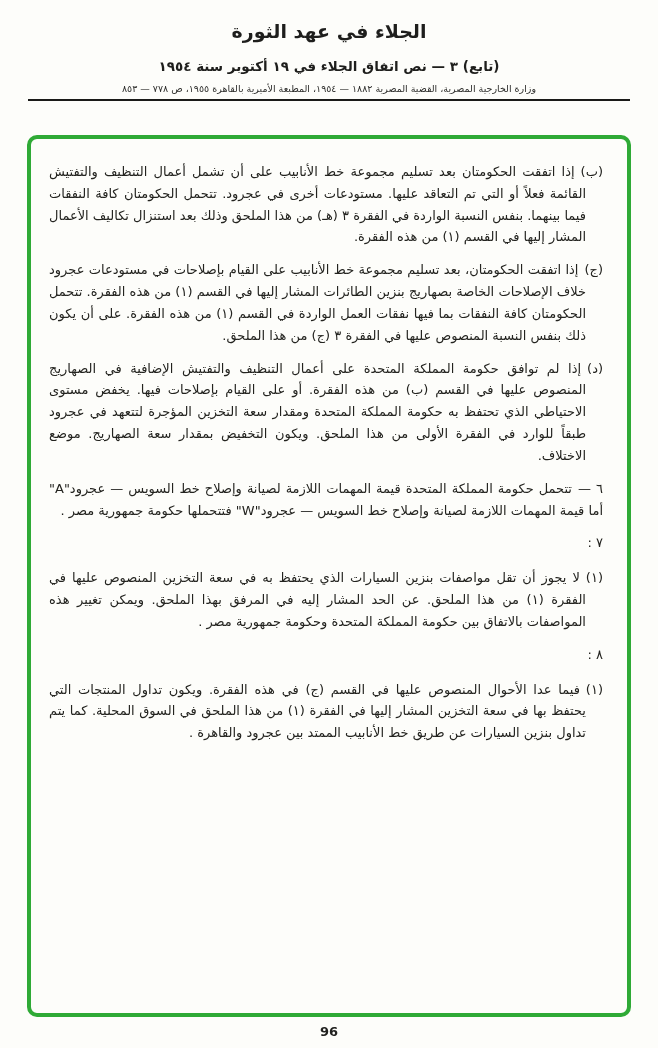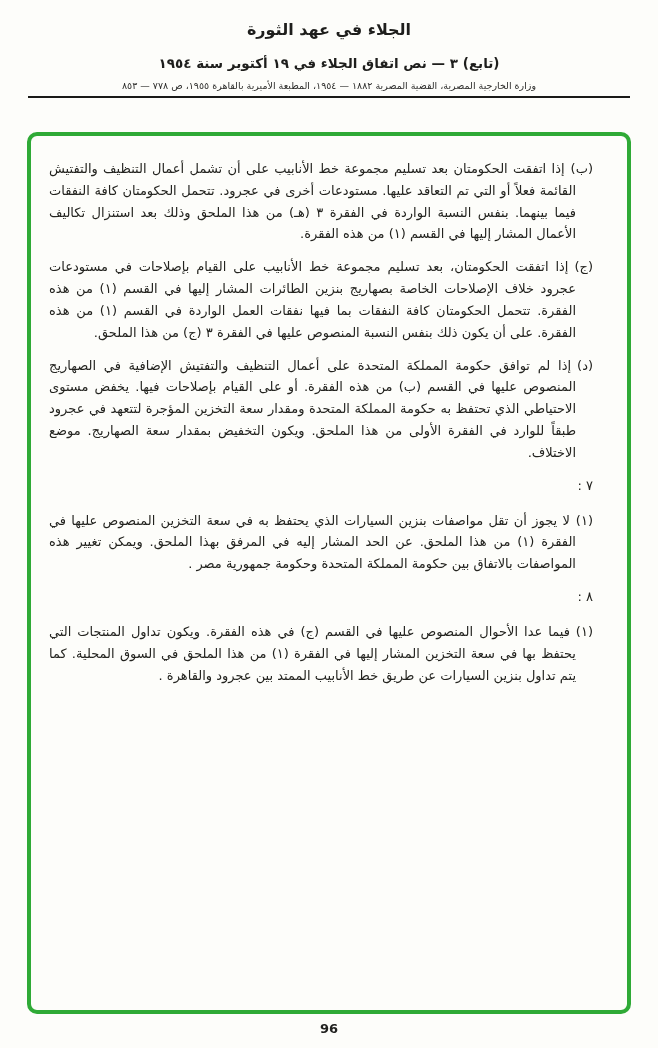--- a/index.html
+++ b/index.html
@@ -12,21 +12,21 @@
     position: relative;
     box-sizing: border-box;
     overflow: hidden;
   }
   .header {
     direction: rtl;
     text-align: center;
     padding-top: 20px;
   }
   .title {
-    font-size: 16px;
+    font-size: 19px;
     font-weight: bold;
     margin: 0 0 11px 0;
     letter-spacing: 0.3px;
   }
   .subtitle {
     font-size: 13.5px;
     font-weight: bold;
     margin: 16px 0 9px 0;
   }
   .source {
@@ -39,21 +39,21 @@
     margin: 2px auto 0 auto;
     border-bottom: 2px solid #1a1a18;
   }
   .content-box {
     direction: rtl;
     margin: 34px 27px 0 27px;
     height: 882px;
     box-sizing: border-box;
     border: 4px solid #2faa36;
     border-radius: 10px;
-    padding: 22px 34px 18px 18px;
+    padding: 22px 24px 18px 18px;
     text-align: justify;
     font-size: 13px;
     line-height: 1.68;
     color: #23231f;
   }
   .para {
     margin: 0 0 11px 0;
     padding-right: 17px;
     text-indent: -17px;
   }
@@ -95,20 +95,23 @@
     </p>
 
     <p class="para">
       <span class="label">(ج)</span><span>إذا اتفقت الحكومتان، بعد تسليم مجموعة خط الأنابيب على القيام بإصلاحات في مستودعات عجرود خلاف الإصلاحات الخاصة بصهاريج بنزين الطائرات المشار إليها في القسم (١) من هذه الفقرة. تتحمل الحكومتان كافة النفقات بما فيها نفقات العمل الواردة في القسم (١) من هذه الفقرة. على أن يكون ذلك بنفس النسبة المنصوص عليها في الفقرة ٣ (ج) من هذا الملحق.</span>
     </p>
 
     <p class="para">
       <span class="label">(د)</span><span>إذا لم توافق حكومة المملكة المتحدة على أعمال التنظيف والتفتيش الإضافية في الصهاريج المنصوص عليها في القسم (ب) من هذه الفقرة. أو على القيام بإصلاحات فيها. يخفض مستوى الاحتياطي الذي تحتفظ به حكومة المملكة المتحدة ومقدار سعة التخزين المؤجرة لتتعهد في عجرود طبقاً للوارد في الفقرة الأولى من هذا الملحق. ويكون التخفيض بمقدار سعة الصهاريج. موضع الاختلاف.</span>
     </p>
 
+    <p class="para flush">
+      <span class="label">٦ —</span><span>تتحمل حكومة المملكة المتحدة قيمة المهمات اللازمة لصيانة وإصلاح خط السويس — عجرود"A" أما قيمة المهمات اللازمة لصيانة وإصلاح خط السويس — عجرود"W" فتتحملها حكومة جمهورية مصر .</span>
+    </p>
 
     <p class="para flush heading-line">
       <span class="label">٧ :</span><span></span>
     </p>
 
     <p class="para">
       <span class="label">(١)</span><span>لا يجوز أن تقل مواصفات بنزين السيارات الذي يحتفظ به في سعة التخزين المنصوص عليها في الفقرة (١) من هذا الملحق. عن الحد المشار إليه في المرفق بهذا الملحق. ويمكن تغيير هذه المواصفات بالاتفاق بين حكومة المملكة المتحدة وحكومة جمهورية مصر .</span>
     </p>
 
 

